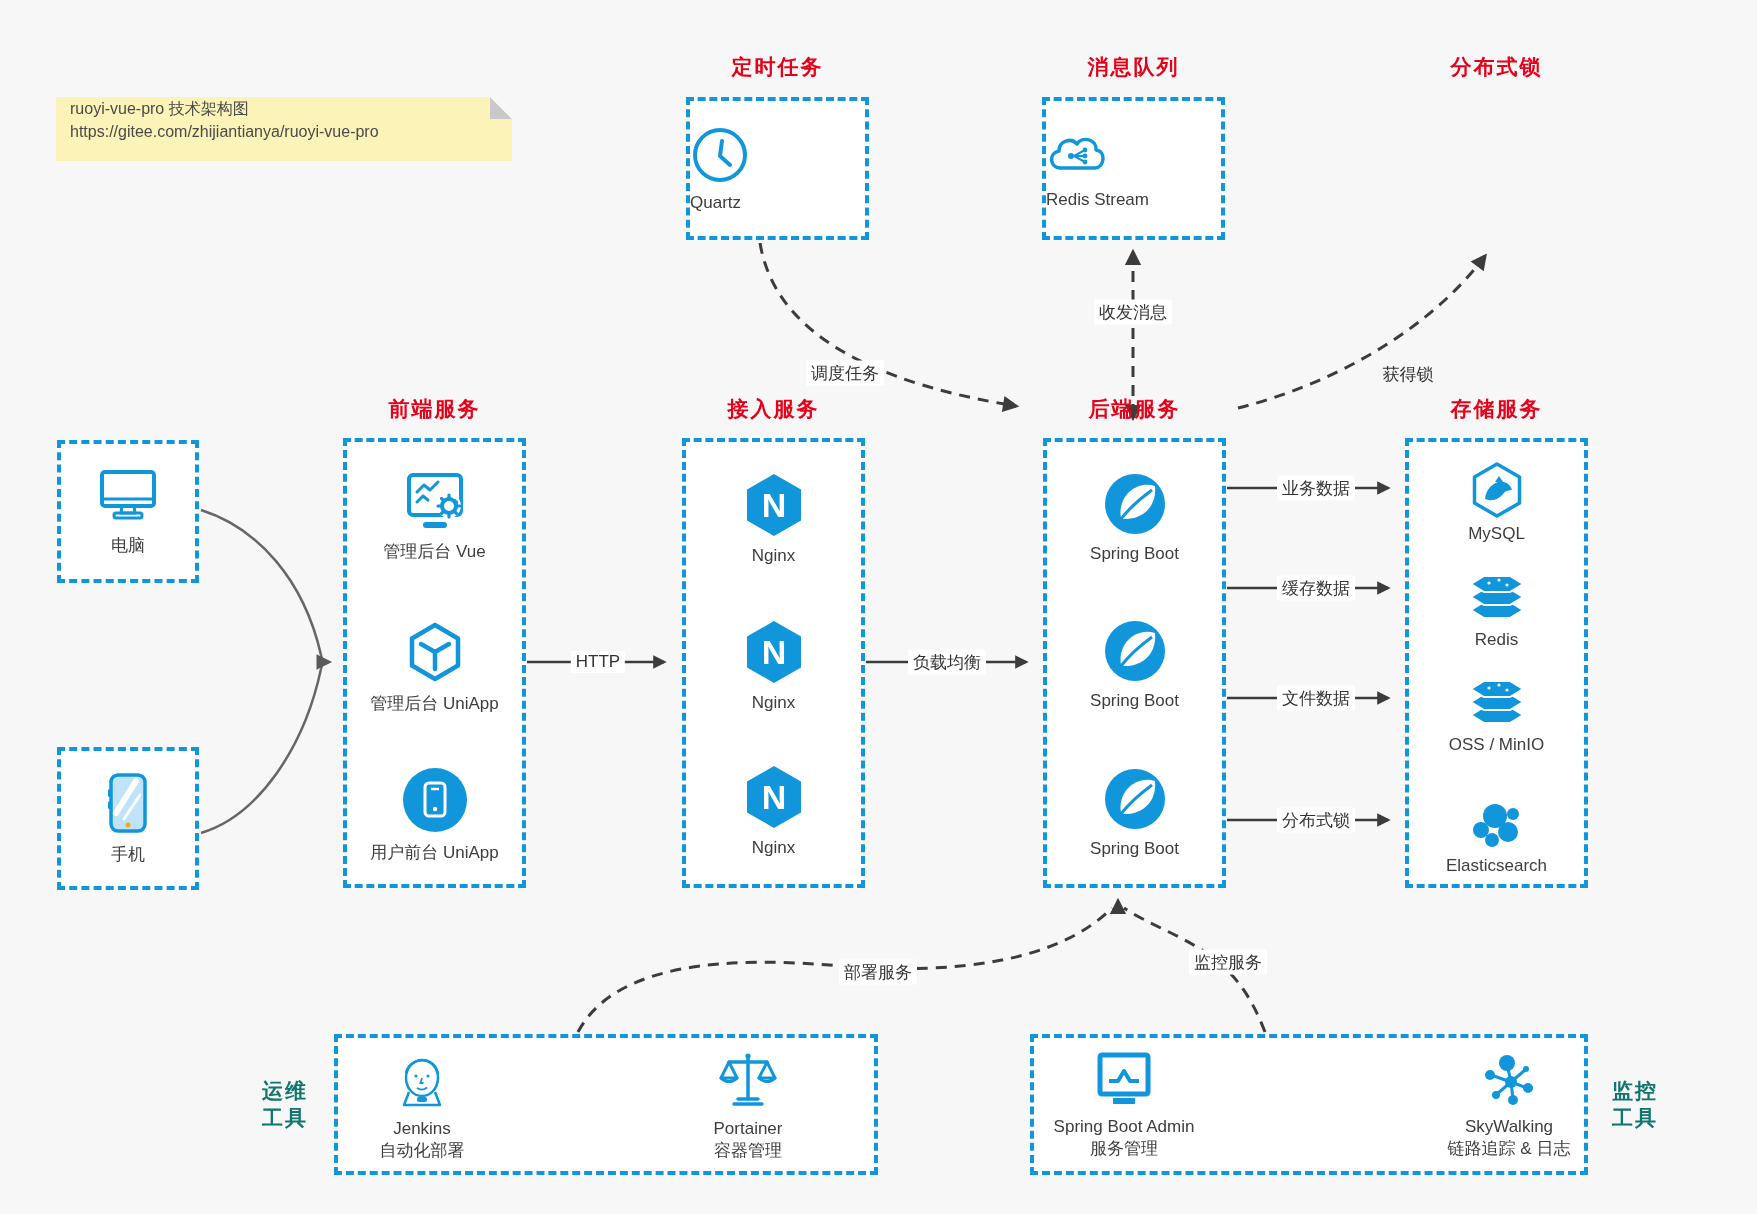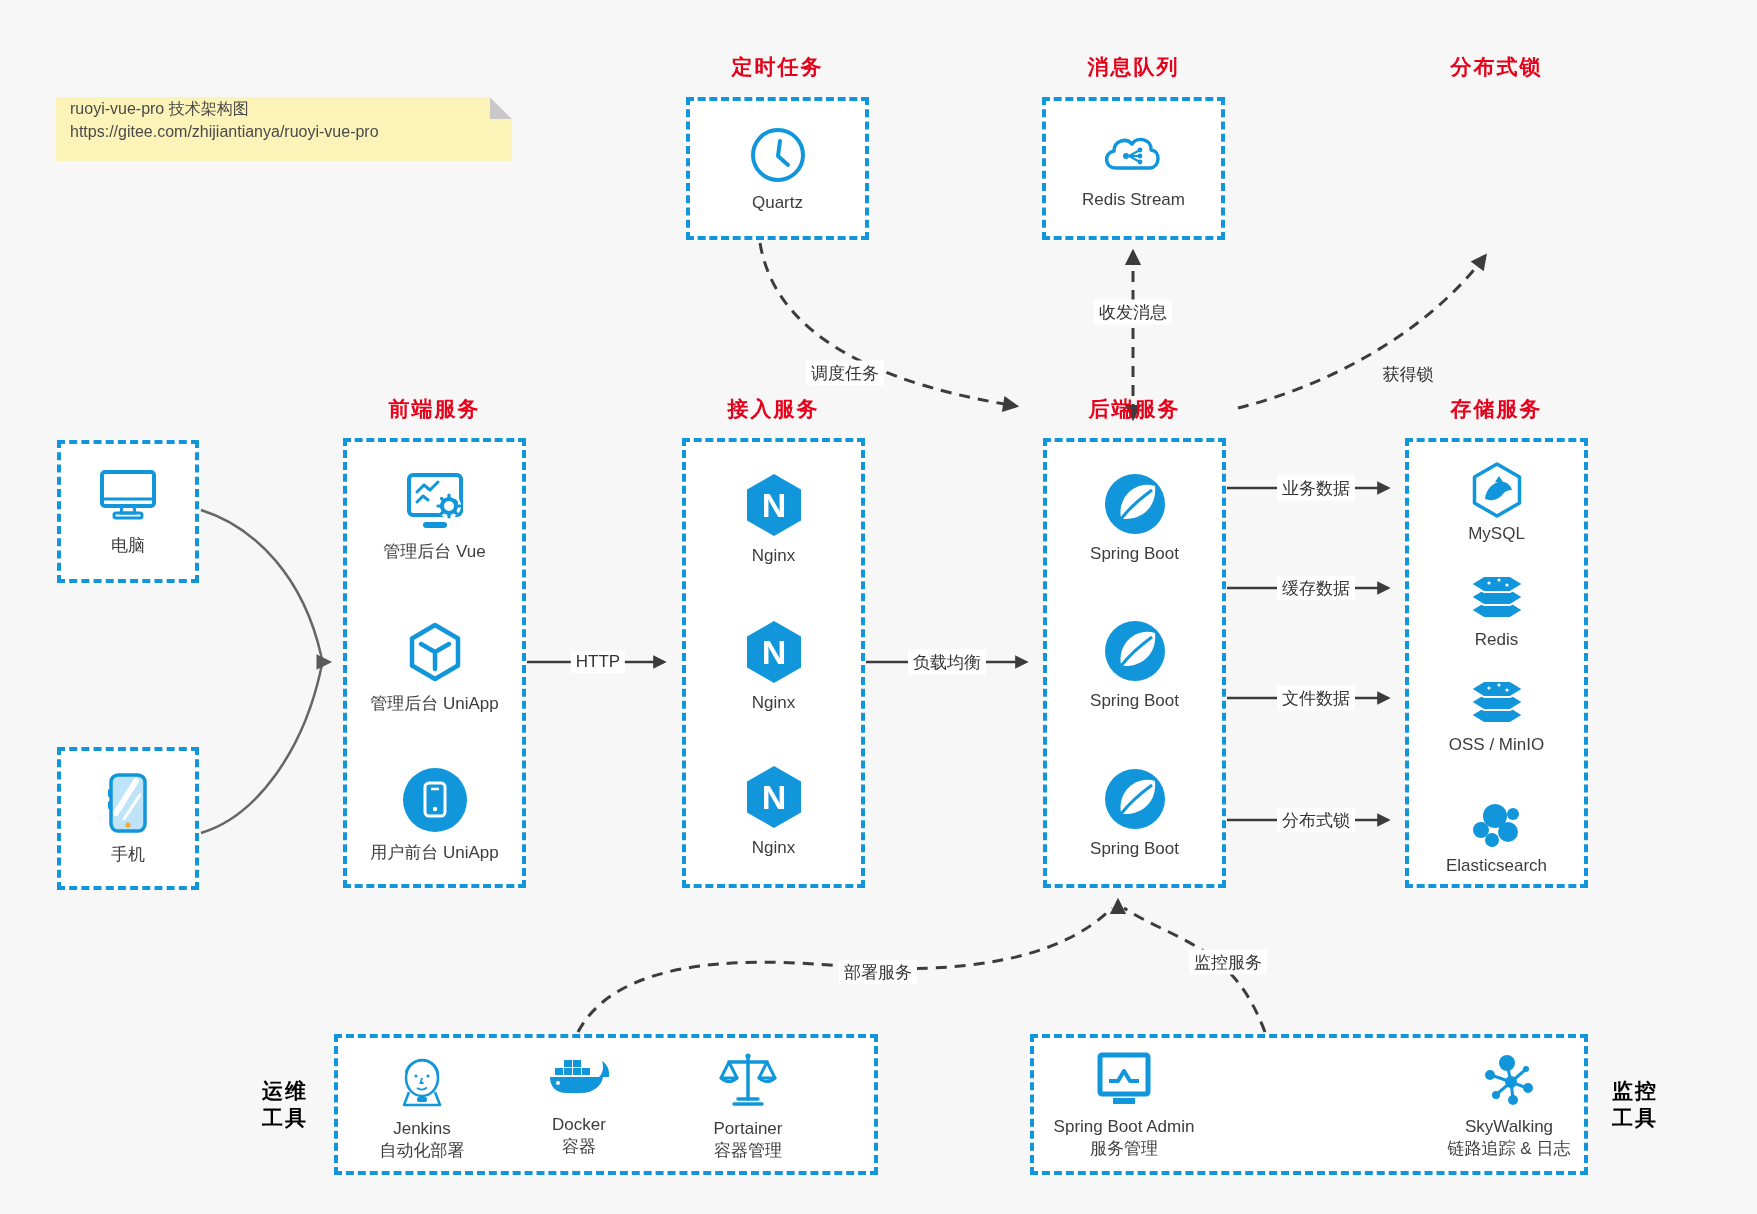--- a/index.html
+++ b/index.html
@@ -3,26 +3,26 @@
 <meta charset="utf-8">
 <style>
   html,body{margin:0;padding:0;background:#f7f7f7;}
   #canvas{position:relative;width:1757px;height:1214px;background:#f7f7f7;
           font-family:"Liberation Sans",sans-serif;overflow:hidden;}
   svg{display:block;}
   #edges{position:absolute;left:0;top:0;pointer-events:none;}
 
   
   .dbox{position:absolute;border:4px dashed #1296db;background:#fff;box-sizing:border-box;}
-  .topbox{display:flex;flex-direction:column;align-items:center;justify-content:center;}
+  .topbox{display:flex;flex-direction:column;align-items:flex-start;justify-content:center;}
   .clientbox{display:flex;flex-direction:column;align-items:center;justify-content:center;}
 
   .grp-title{position:absolute;text-align:center;color:#e60019;font-size:21px;
              font-weight:bold;letter-spacing:2px;white-space:nowrap;}
-  .side-label{position:absolute;color:#000000;font-size:21px;font-weight:bold;
+  .side-label{position:absolute;color:#0f766e;font-size:21px;font-weight:bold;
               text-align:center;line-height:27px;letter-spacing:2px;}
   .nlabel{font-size:17px;color:#3d3d3d;margin-top:8px;white-space:nowrap;text-align:center;}
   .node{position:absolute;left:0;width:100%;text-align:center;}
   .node .icon{display:flex;justify-content:center;}
   .bitem{position:absolute;text-align:center;}
   .bitem .icon{display:flex;justify-content:center;}
   .blabel{font-size:17px;color:#3d3d3d;line-height:22px;margin-top:8px;white-space:nowrap;}
 
   .edge-label{position:absolute;transform:translate(-50%,-50%);background:#fff;
               padding:1px 5px;font-size:17px;color:#333;white-space:nowrap;z-index:5;}
@@ -318,41 +318,20 @@
             <circle cx="6" cy="-5" r="1.6" fill="#1296db"></circle>
           <path d="M 0 -3 l -1.5 5 h 3" fill="none" stroke="#1296db" stroke-width="1.8"></path>
           <path d="M -5 7 Q 0 10.5 5 6.5" fill="none" stroke="#1296db" stroke-width="1.8"></path>
           <path d="M -13 11 L -18 24 L 18 24 L 13 11" fill="none" stroke="#1296db" stroke-width="2.5" stroke-linejoin="round"></path>
           <rect x="-5" y="16" width="10" height="5" rx="2" fill="#1296db"></rect>
         </svg>
       </div>
       <div class="blabel">
         <span style="display:block">Jenkins</span>
         <span style="display:block">自动化部署</span>
-      </div>
-    </div>
-    <div class="bitem" style="left:161px;top:14px;width:160px">
-      <div class="icon">
-        <svg width="64" height="54" viewBox="-32 -27 64 54">
-          <g fill="#1296db">
-            <rect x="-24" y="-11" width="8" height="7"></rect>
-              <rect x="-15" y="-11" width="8" height="7"></rect>
-            <rect x="-6" y="-11" width="8" height="7"></rect>
-              <rect x="3" y="-11" width="8" height="7"></rect>
-            <rect x="-15" y="-19" width="8" height="7"></rect>
-              <rect x="-6" y="-19" width="8" height="7"></rect>
-            <path d="M -29 -2 L 24 -2 C 23 6 15 14 2 14 L -12 14 C -24 14 -29 7 -29 -2 Z"></path>
-            <path d="M 20 -2 C 24 -6 25 -12 23 -18 C 28 -15 31 -9 30 -2 Z"></path>
-          </g>
-          <circle cx="-21" cy="4" r="2" fill="#fff"></circle>
-        </svg>
-      </div>
-      <div class="blabel">
-        <span style="display:block">Docker</span>
-        <span style="display:block">容器</span>
       </div>
     </div>
     <div class="bitem" style="left:330px;top:14px;width:160px">
       <div class="icon">
         <svg width="60" height="58" viewBox="-30 -29 60 58">
           <g stroke="#1296db" fill="none" stroke-linejoin="round" stroke-linecap="round">
             <line x1="0" y1="-24" x2="0" y2="18" stroke-width="3.5"></line>
             <line x1="-19" y1="-19" x2="19" y2="-19" stroke-width="3.5"></line>
             <path d="M -19 -19 L -27 -3 L -11 -3 Z" stroke-width="3"></path>
             <path d="M -27 -3 Q -19 4 -11 -3" stroke-width="3"></path>

